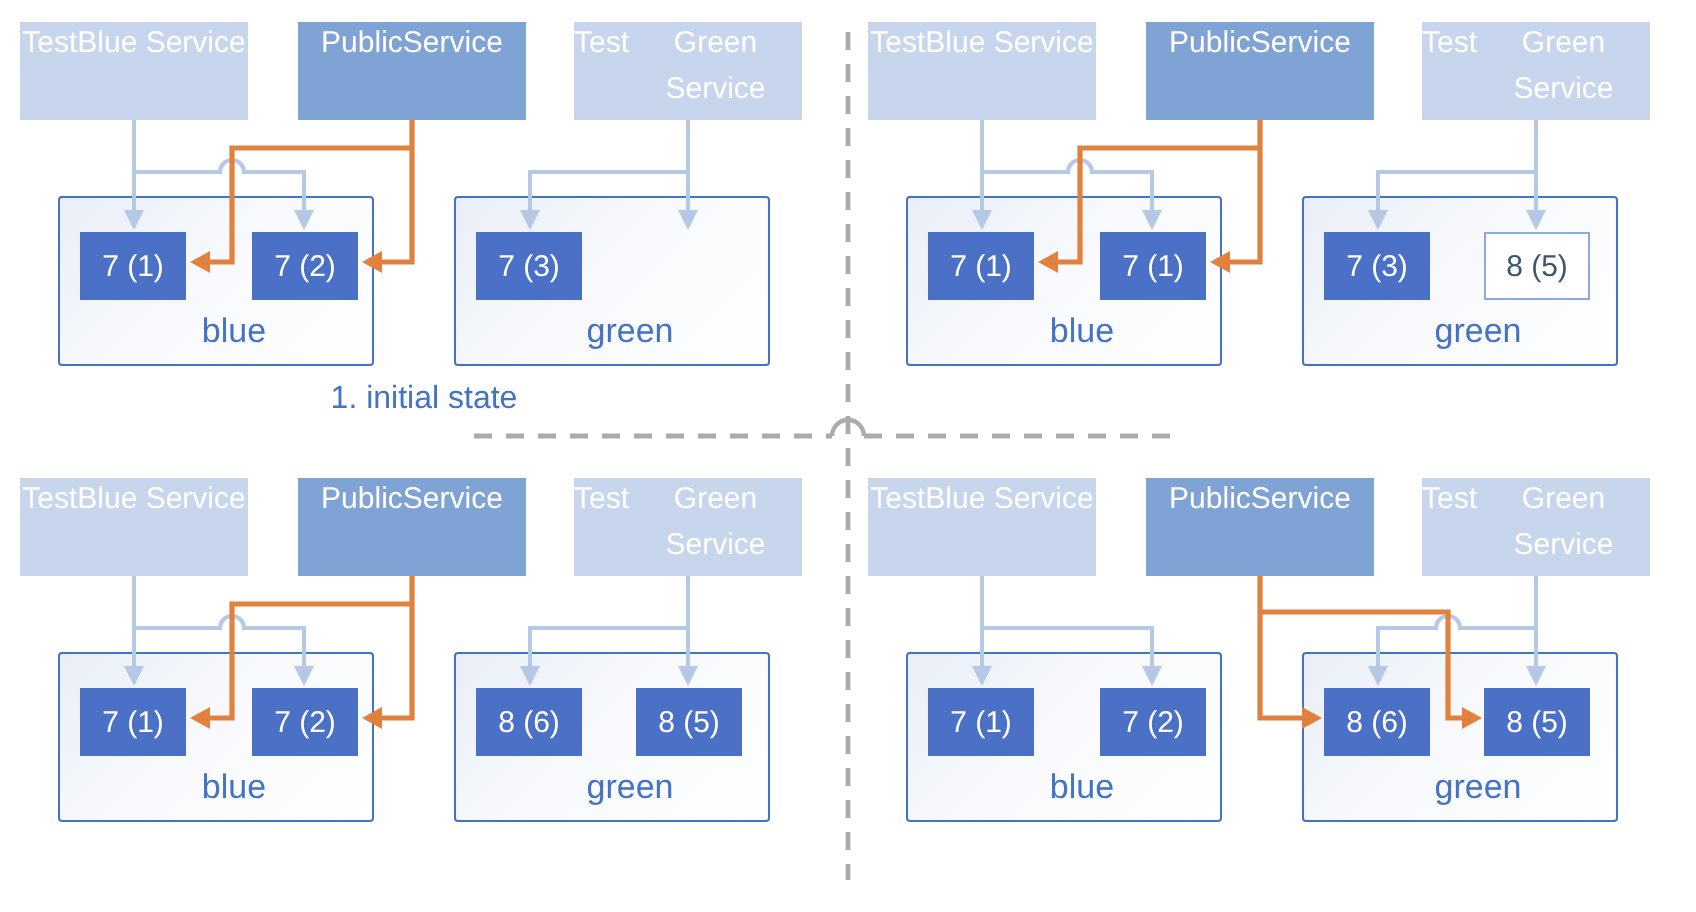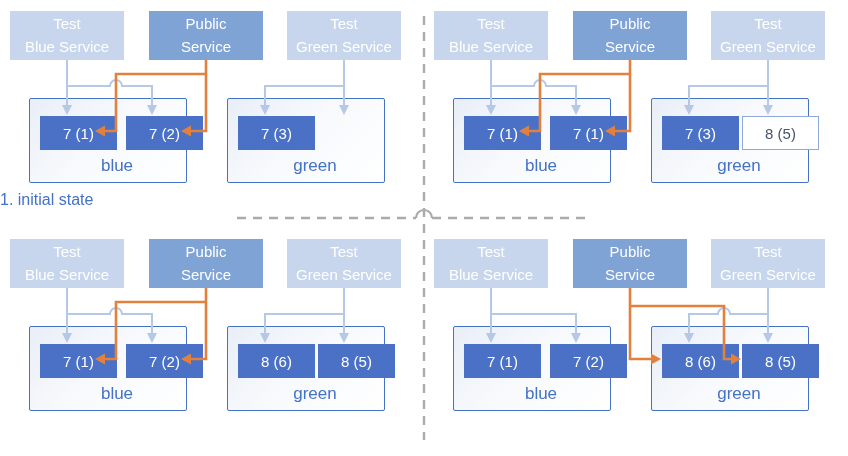--- a/index.html
+++ b/index.html
@@ -18,52 +18,52 @@
   body{
     width:848px;height:456px;position:relative;overflow:hidden;
     font-family:"Liberation Sans", sans-serif;
   }
   .panel{position:absolute;width:424px;height:228px;}
   .p0{left:0;top:0}.p1{left:424px;top:0}.p2{left:0;top:228px}.p3{left:424px;top:228px}
 
   .svc{
     position:absolute;top:11px;height:49px;width:114px;
     color:#fff;text-align:center;font-size:15px;line-height:1.5;
-    display:flex;flex-direction:column;justify-content:center;
+    display:flex;justify-content:center;
   }
   .svc.test{background:var(--test-service-fill);}
   .svc.public{background:var(--public-service-fill);}
   .s1{left:10px}.s2{left:149px}.s3{left:287px}
 
   .env{
     position:absolute;top:98px;height:85px;width:158px;box-sizing:border-box;
     border:1.4px solid var(--accent-blue);border-radius:2px;
     background:linear-gradient(135deg,var(--env-fill-light) 0%,#f7f9fc 45%,#ffffff 100%);
   }
   .envb{left:29px}.envg{left:227px}
 
   .node{
-    position:absolute;top:116px;width:77px;height:34px;box-sizing:border-box;
+    position:absolute;top:116px;width:53px;height:34px;box-sizing:border-box;
     background:var(--node-fill);color:#fff;font-size:15px;
     display:flex;align-items:center;justify-content:center;
   }
   .node.outline{
     background:#fff;border:1.5px solid var(--outline-node-border);
     color:var(--outline-node-text);
   }
   .nb1{left:40px}.nb2{left:126px}.ng1{left:238px}.ng2{left:318px}
 
   .envlabel{
     position:absolute;top:156px;width:176px;text-align:center;
     color:var(--accent-blue);font-size:17px;
   }
   .elb{left:29px}.elg{left:227px}
 
   .caption{
-    position:absolute;top:191px;left:0;width:424px;text-align:left;
+    position:absolute;top:191px;left:0;width:424px;text-align:center;
     color:var(--accent-blue);font-size:16px;
   }
 
   svg.arrows{position:absolute;left:0;top:0;pointer-events:none;}
   .lb{stroke:var(--light-arrow);stroke-width:2;fill:none;}
   .lbf{fill:var(--light-arrow);stroke:none;}
   .or{stroke:var(--orange-arrow);stroke-width:2.6;fill:none;}
   .orf{fill:var(--orange-arrow);stroke:none;}
 
   svg.divider{position:absolute;left:0;top:0;pointer-events:none;}

